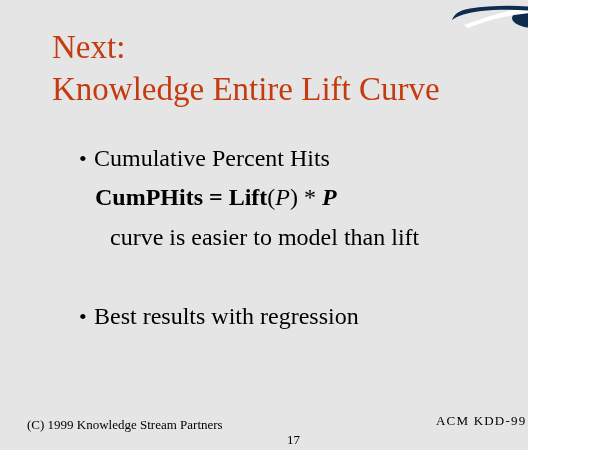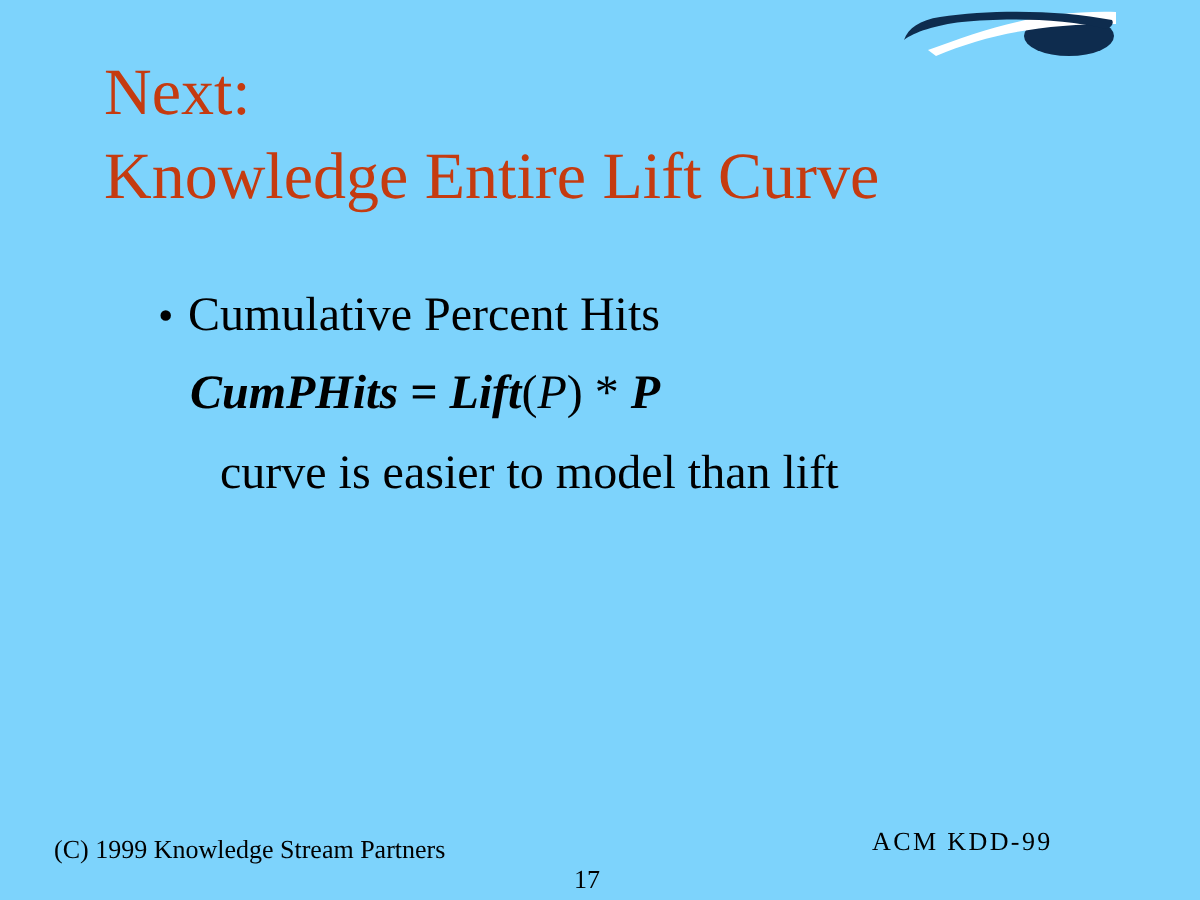--- a/index.html
+++ b/index.html
@@ -1,19 +1,19 @@
 <!DOCTYPE html>
 <html><head>
 <meta charset="utf-8">
 <style>
   html,body{margin:0;padding:0;background:#fff;}
   .slide{
     position:relative;
-    width:600px;height:450px;
-    background:#7dd3fc;
+    width:528px;height:450px;
+    background:#e5e5e5;
     font-family:"Liberation Serif","DejaVu Serif",serif;
     color:#000;
     overflow:hidden;
   }
   .logo{position:absolute;left:446px;top:3px;width:112px;height:27px;}
   .logo .navy{fill:#0E2C4E;}
   .logo .white{fill:#ffffff;}
   .title{
     position:absolute;left:52px;top:26px;
     font-size:33px;line-height:42px;
@@ -21,21 +21,21 @@
   }
   .line{
     position:absolute;
     font-size:24px;line-height:28px;
     white-space:pre;
   }
   .dot{
     display:inline-block;width:15px;
     font-size:22px;
   }
-  .bd{font-weight:bold;font-style:italic;}
+  .bd{font-weight:bold;}
   .it{font-style:italic;}
   .bdit{font-weight:bold;font-style:italic;}
   sup.r2{font-size:15px;font-weight:bold;line-height:0;}
   .footer-copyright{
     position:absolute;left:27px;top:417px;
     font-size:13px;white-space:pre;
   }
   .footer-page{
     position:absolute;left:287px;top:432px;
     font-size:13px;white-space:pre;
@@ -67,20 +67,23 @@
 
   <div class="line" style="left:71px;top:155px">
     <span class="bd">CumPHits = Lift</span><span>(</span><span class="it">P</span><span>) * </span><span class="bdit">P</span>
   </div>
 
   <div class="line" style="left:86px;top:195px">
     <span>curve is easier to model than lift</span>
   </div>
 
 
+  <div class="line" style="left:55px;top:274px">
+    <span class="dot">•</span><span>Best results with regression</span>
+  </div>
 
 
 
   <div class="footer-copyright">(C) 1999 Knowledge Stream Partners</div>
   <div class="footer-page">17</div>
   <div class="footer-conf">ACM KDD-99</div>
 
 </div>
 
 </body></html>

